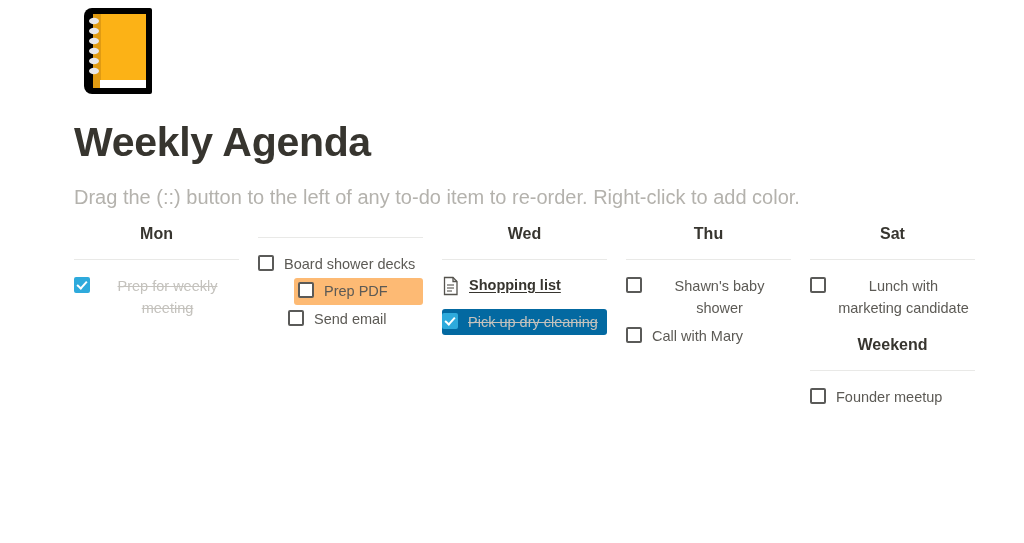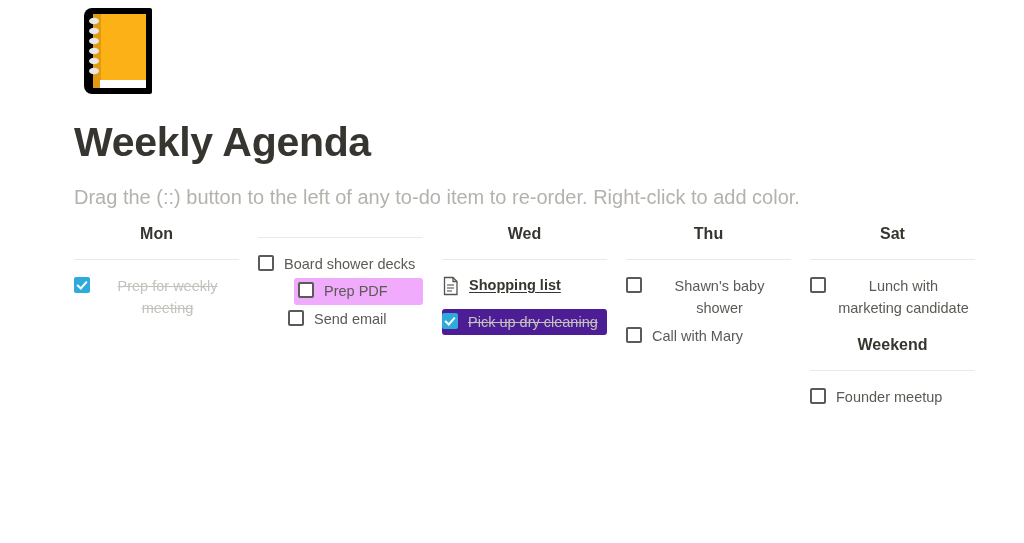--- a/index.html
+++ b/index.html
@@ -93,22 +93,22 @@
     display: flex;
     align-items: flex-start;
     padding: 2px 4px 2px 0;
     margin-bottom: 1px;
     border-radius: 3px;
   }
   .todo.indent {
     margin-left: 26px;
     padding-left: 4px;
   }
-  .todo.hl-pink { background: #f0abfc; margin-left: 36px; }
-  .todo.hl-orange { background: #4c1d95; }
+  .todo.hl-pink { background: #fdba74; margin-left: 36px; }
+  .todo.hl-orange { background: #0369a1; }
 
   .checkbox {
     flex: 0 0 auto;
     width: 16px;
     height: 16px;
     margin-top: 2px;
     margin-right: 10px;
     box-sizing: border-box;
     border: 2px solid #5a5a58;
     border-radius: 2px;

